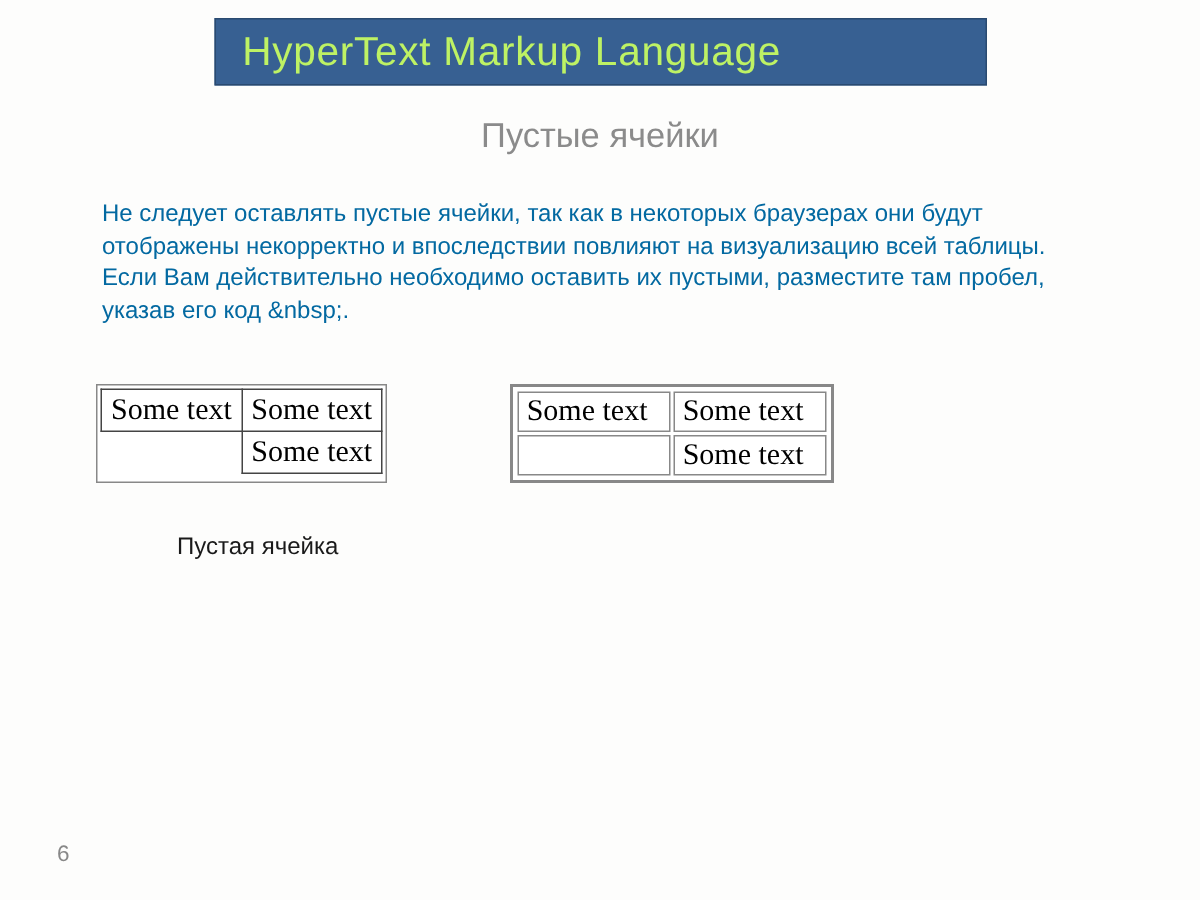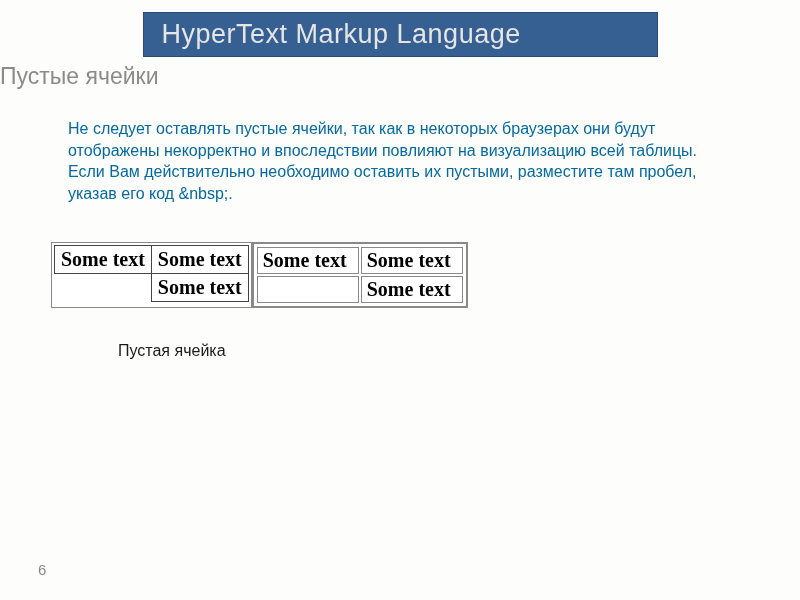--- a/index.html
+++ b/index.html
@@ -13,43 +13,44 @@
       background: #fdfdfc;
       font-family: "Segoe UI", Arial, sans-serif;
       position: relative;
     }
     .header-bar {
       background: #376092;
       border: 1px solid #2a4a70;
       margin: 12px auto 0;
       width: 515px;
       padding: 6px 18px;
-      color: #e5e5e5;
+      color: #bef264;
       font-size: 27px;
       font-weight: 300;
       letter-spacing: 0.5px;
     }
     .subtitle {
+      text-align: center;
       color: #8b8b8b;
       font-size: 23px;
       font-weight: 300;
-      margin-top: 6px;
+      margin-top: 20px;
     }
     .para {
       margin: 28px 68px 0 68px;
       color: #0369a1;
       font-size: 16px;
       line-height: 1.35;
       font-weight: 400;
     }
     .tables-row {
       display: flex;
       margin-top: 38px;
-      margin-left: 51px;
-      font-weight: bold;
+      margin-left: 64px;
+      gap: 82px;
     }
     .table-wrap {
       border: 1px solid #888;
       padding: 2px;
       background: #fff;
     }
     .table-collapsed {
       border-collapse: collapse;
       font-family: "Times New Roman", serif;
       font-size: 20px;

